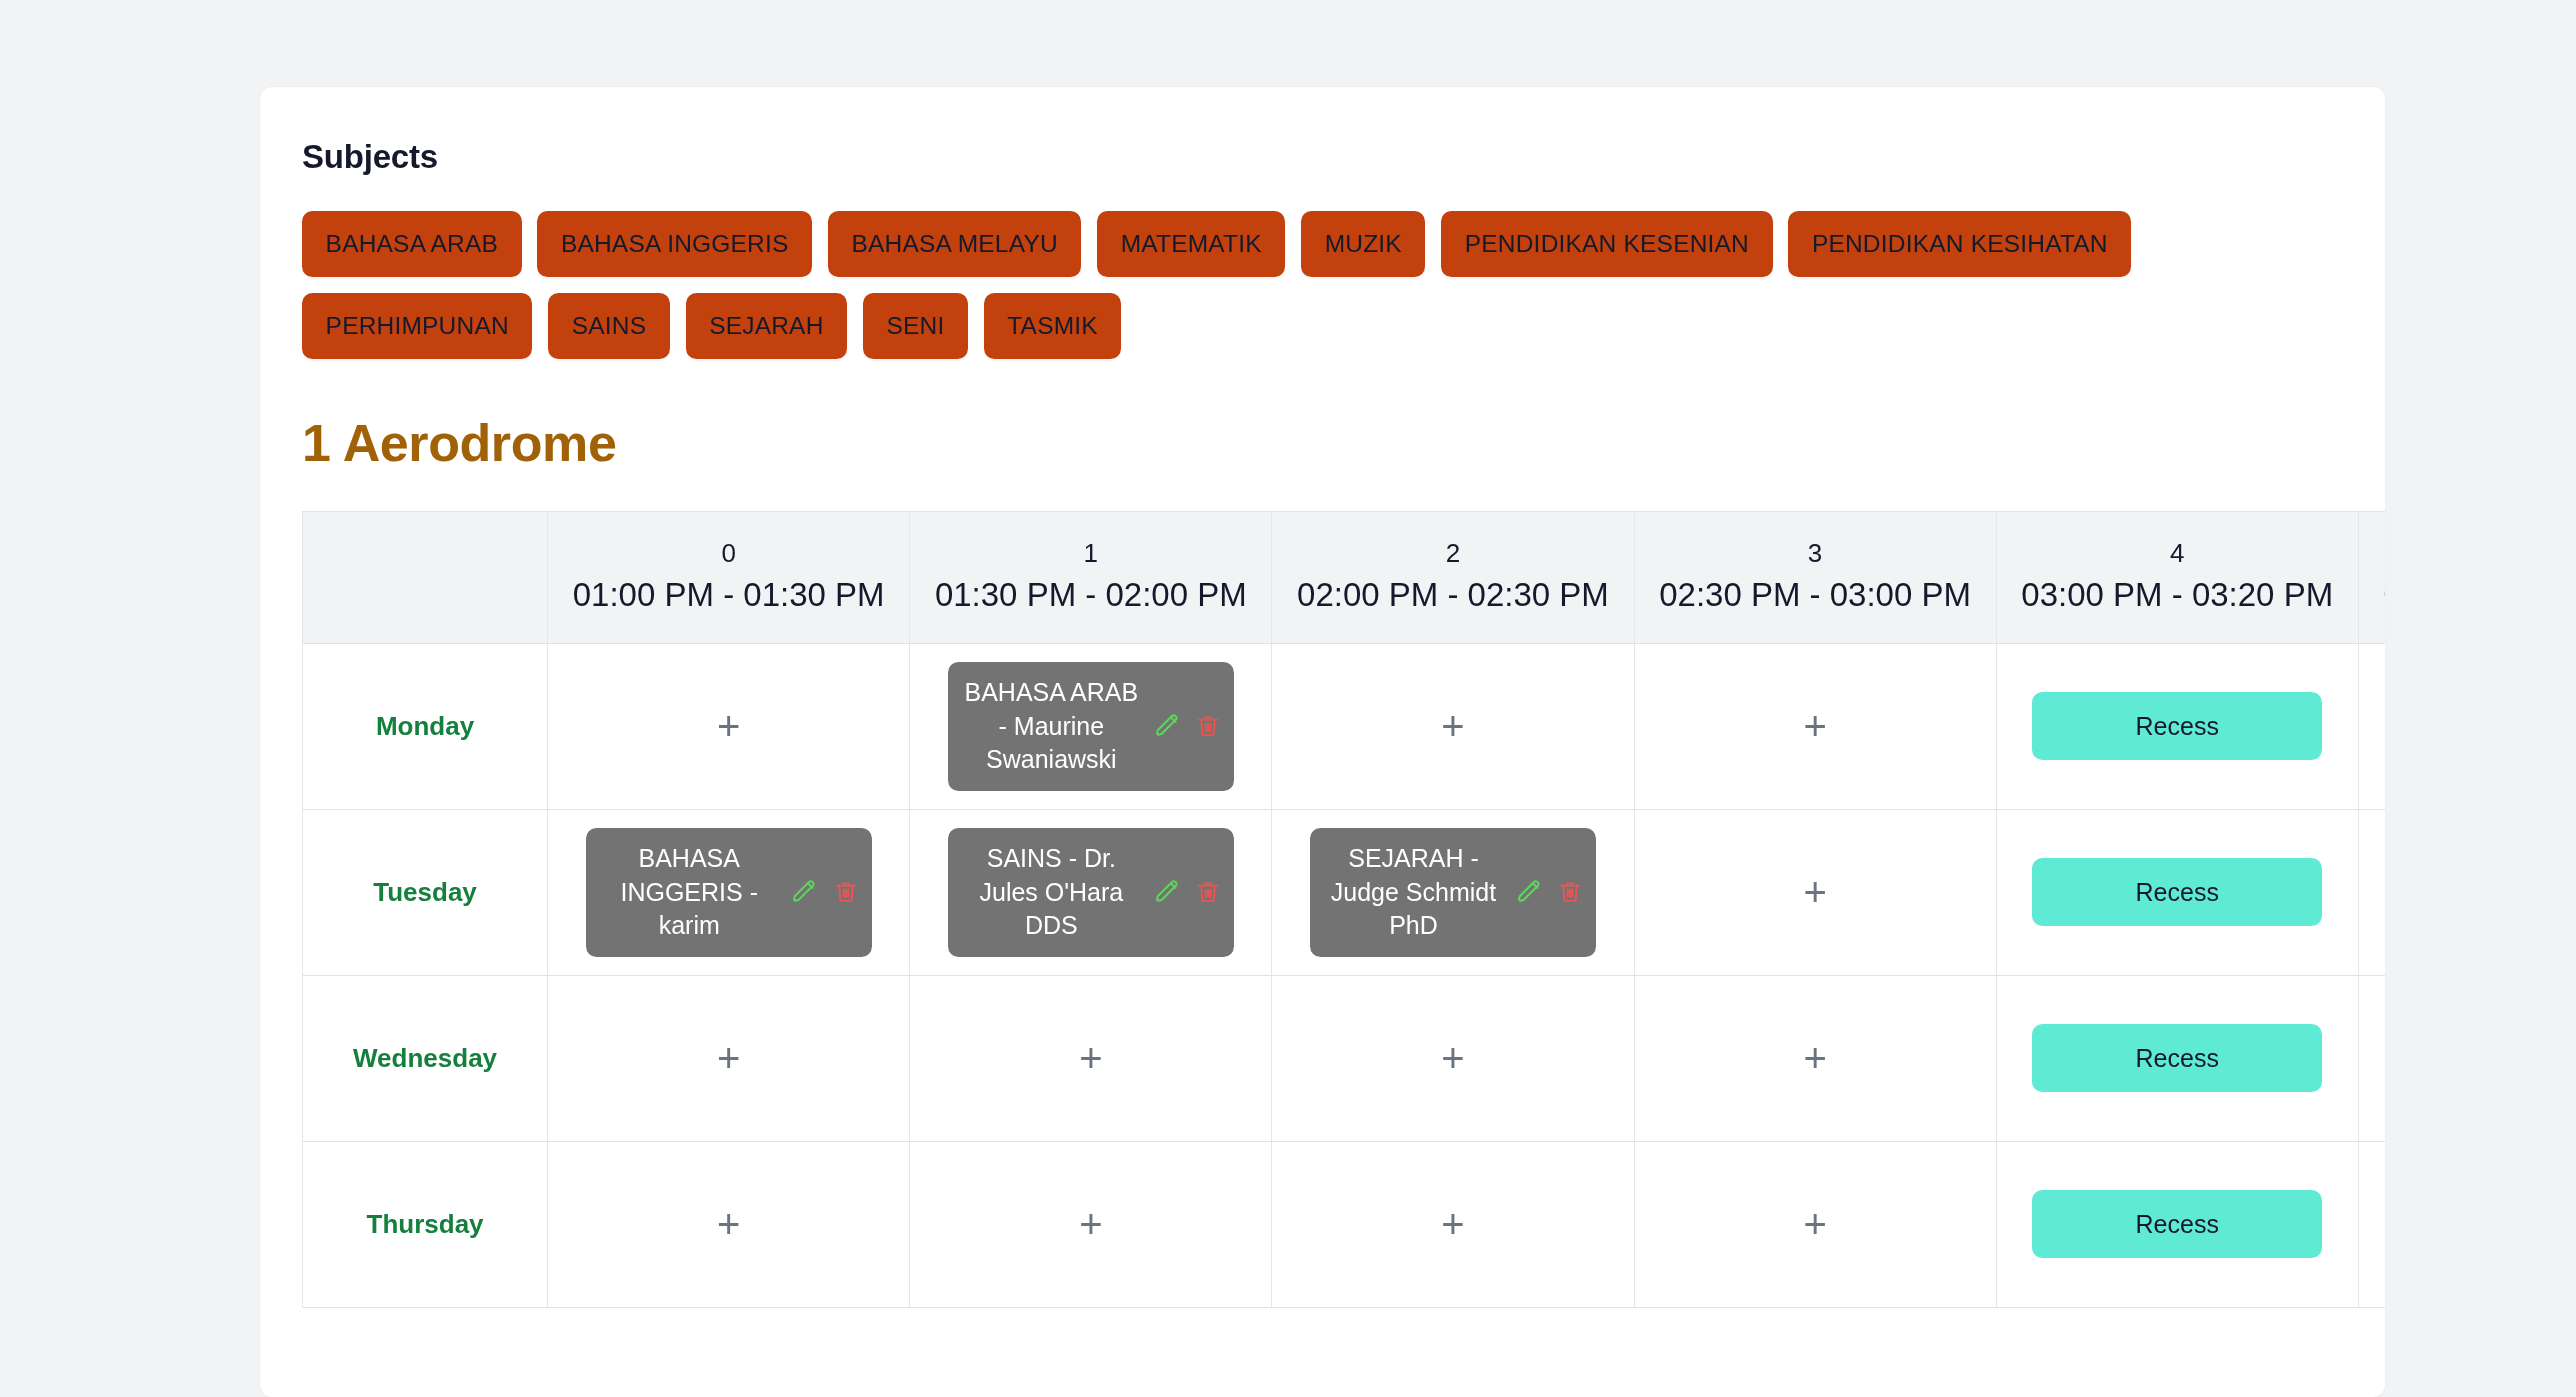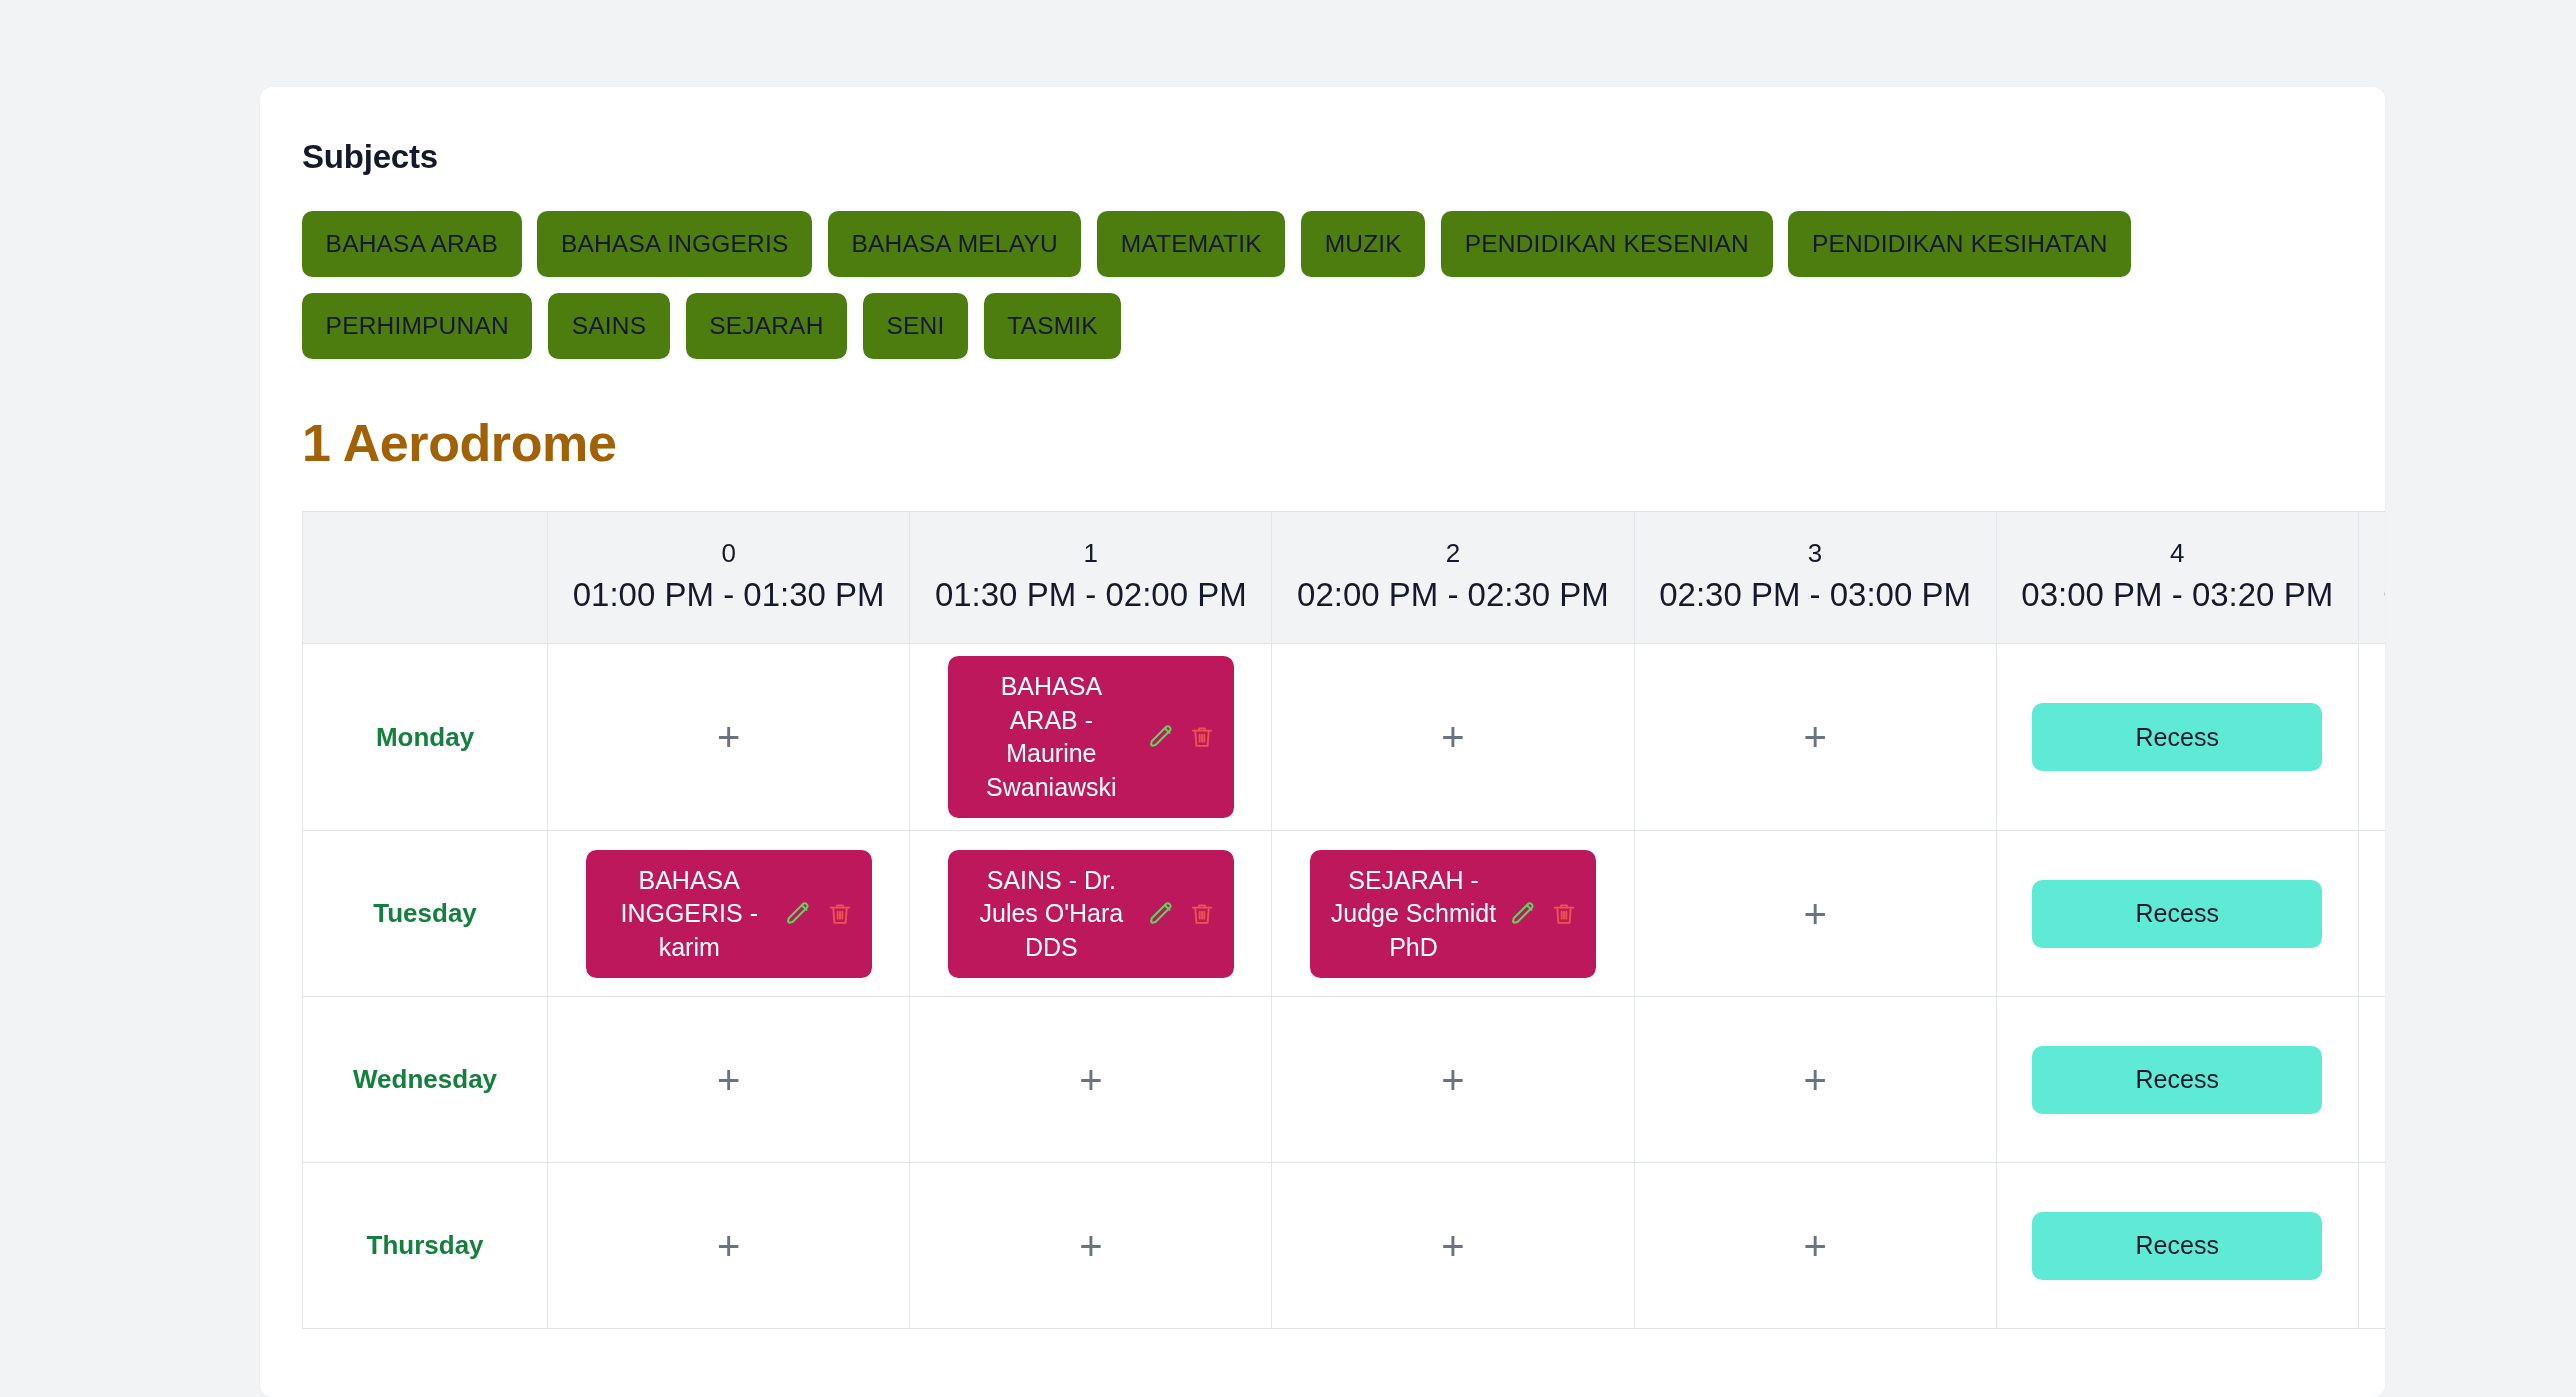--- a/index.html
+++ b/index.html
@@ -32,21 +32,21 @@
   }
 
   .chips {
     display: flex;
     flex-wrap: wrap;
     gap: 15.7px 15.7px;
     margin: 35px 0 0 42px;
     width: 2000px;
   }
   .chip {
-    background: #4d7c0f;
+    background: #c2410c;
     border-radius: 10.5px;
     height: 66px;
     display: flex;
     align-items: center;
     justify-content: center;
     padding: 0 23.6px;
     font-size: 24.5px;
     color: #16192c;
     letter-spacing: 0.2px;
     box-shadow: 0 1.7px 2.6px rgba(0,0,0,0.05);
@@ -112,28 +112,28 @@
     display: inline-block;
     font-size: 40px;
     line-height: 1;
     color: #6b7280;
     font-weight: 300;
     cursor: pointer;
     user-select: none;
   }
 
   .class-card {
-    background: #be185d;
+    background: #737373;
     border-radius: 10.5px;
     min-height: 122px;
     display: flex;
     align-items: center;
     justify-content: center;
     gap: 8.7px;
-    padding: 14px 18px;
+    padding: 14px 12px;
     margin: 0 auto;
     width: 286px;
     cursor: pointer;
   }
   .class-card .label {
     color: #ffffff;
     font-size: 25px;
     line-height: 1.34;
     text-align: center;
     flex: 1 1 auto;

